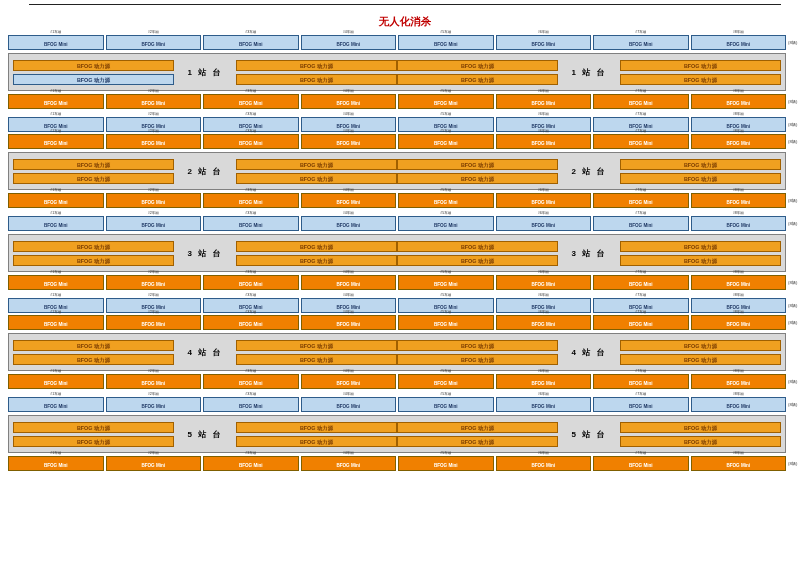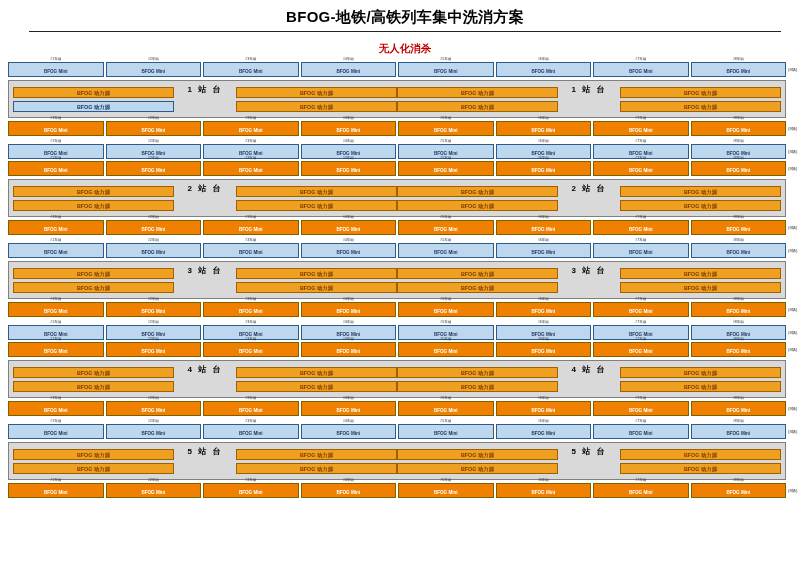--- a/index.html
+++ b/index.html
@@ -128,21 +128,21 @@
     display: flex;
     box-sizing: border-box;
     padding: 3px 4px;
     gap: 0;
     height: 38px;
     align-items: center;
   }
   .half {
     flex: 1;
     display: flex;
-    align-items: flex-start;
+    align-items: center;
     gap: 4px;
     height: 100%;
   }
   .pcol {
     flex: 1;
     display: flex;
     flex-direction: column;
     justify-content: center;
     gap: 3px;
     height: 100%;
@@ -174,21 +174,20 @@
     letter-spacing: 2px;
     white-space: nowrap;
   }
   .gap-sm { height: 4px; }
 </style>
 </head>
 <body>
 
 <div class="page">
 
-  <div class="title">BFOG-地铁/高铁列车集中洗消方案</div>
   <div class="title-rule"></div>
   <div class="subtitle">无人化消杀</div>
 
   <div class="diagram">
 
     <div class="train-row">
       <div class="train">
         <div class="car blue">
             <span class="car-num">#1车厢</span>
             <span class="car-label">BFOG Mini</span>

